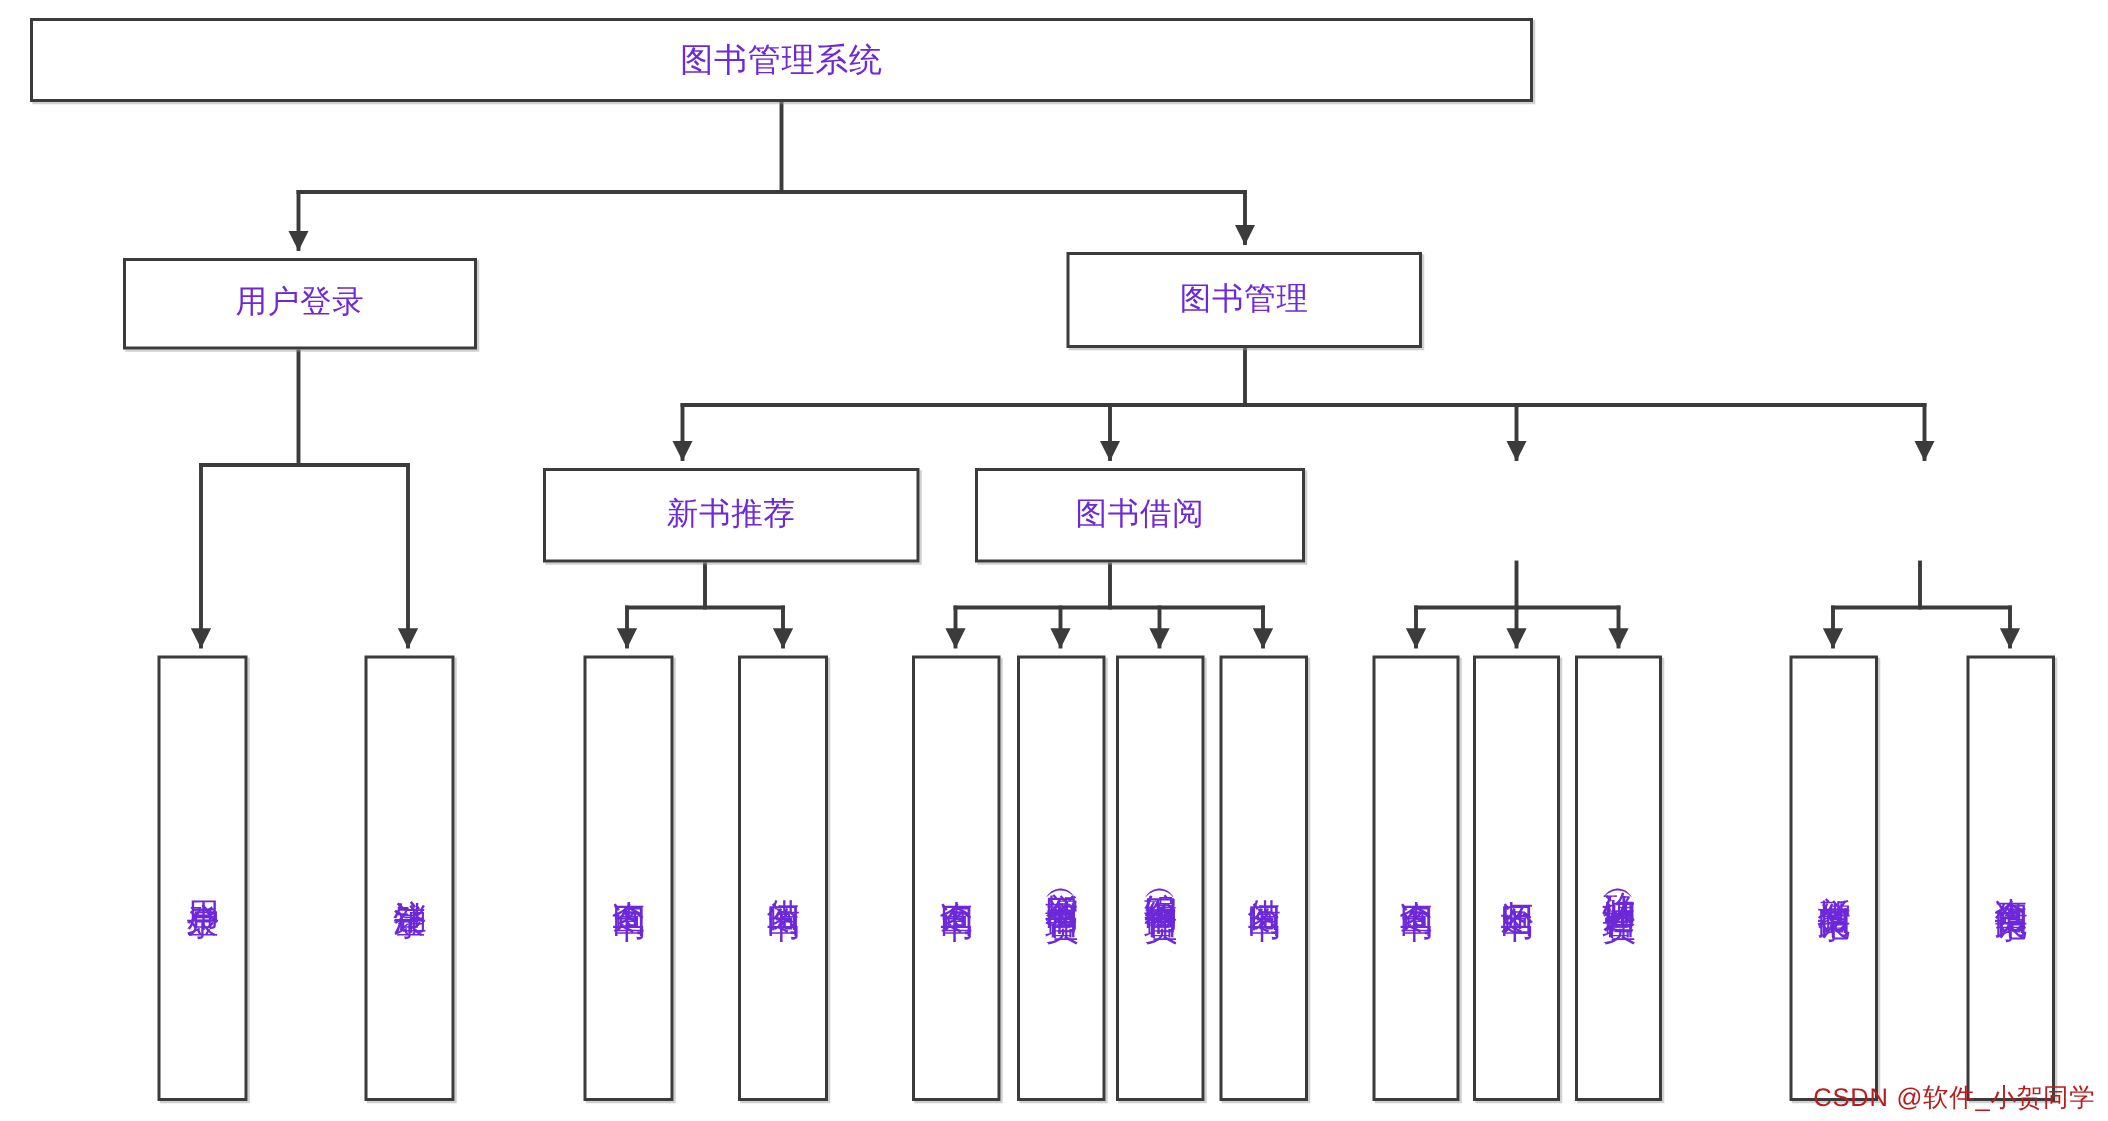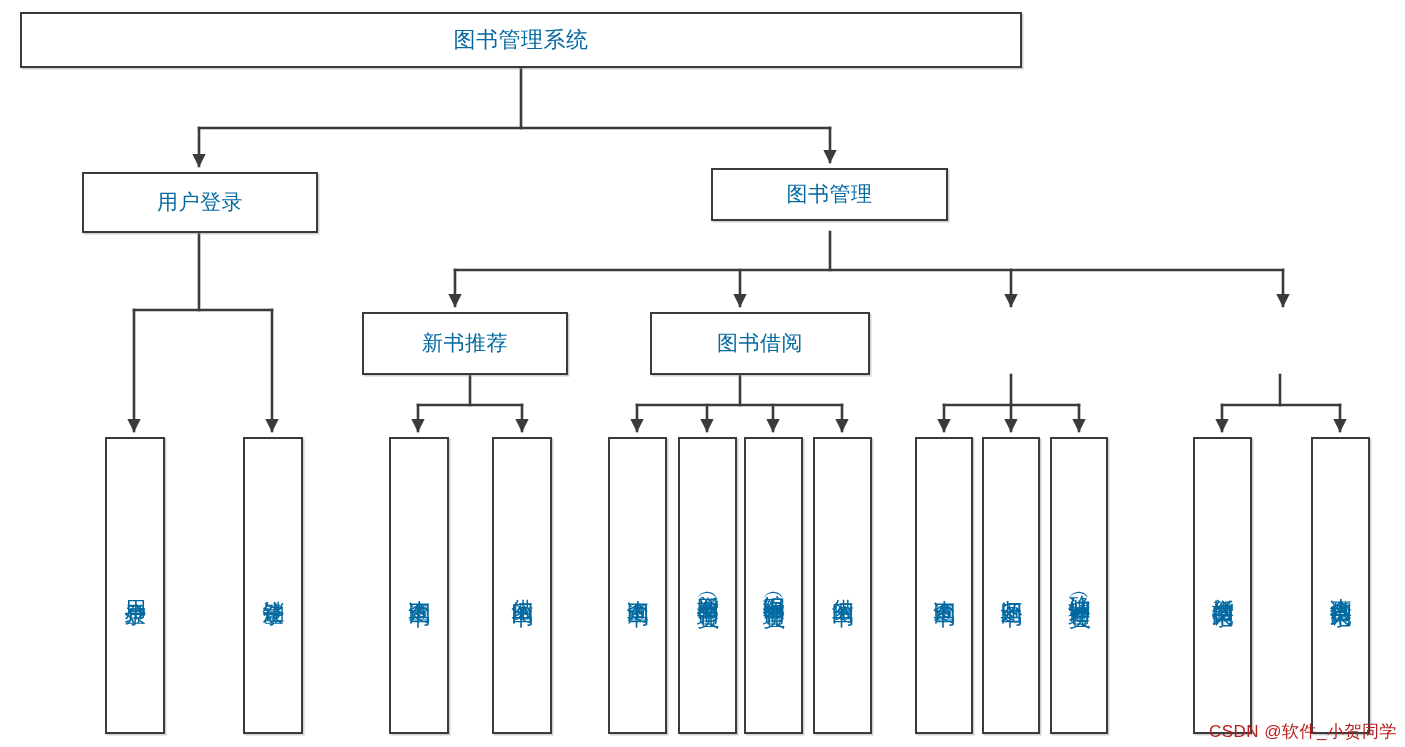--- a/index.html
+++ b/index.html
@@ -24,21 +24,21 @@
     top: 0;
     width: 1405px;
     height: 747px;
     pointer-events: none;
   }
   .node {
     position: absolute;
     box-sizing: border-box;
     border: 2.5px solid #3b3b3b;
     background: #ffffff;
-    color: #0369a1;
+    color: #6d28d9;
     display: flex;
     align-items: center;
     justify-content: center;
     text-align: center;
     box-shadow: 1.5px 1.5px 0 rgba(150,150,150,0.45);
   }
   .node .label {
     display: block;
     letter-spacing: 0.5px;
   }
@@ -133,25 +133,25 @@
     </g>
   </svg>
 
   <div class="node horiz root" style="left:20px; top:12px; width:1002px; height:56px;">
     <span class="label">图书管理系统</span>
   </div>
 
   <div class="node horiz" style="left:82px; top:172px; width:236px; height:61px;">
     <span class="label">用户登录</span>
   </div>
-  <div class="node horiz" style="left:711px; top:168px; width:237px; height:53px;">
+  <div class="node horiz" style="left:711px; top:168px; width:237px; height:64px;">
     <span class="label">图书管理</span>
   </div>
 
-  <div class="node horiz" style="left:362px; top:312px; width:206px; height:63px;">
+  <div class="node horiz" style="left:362px; top:312px; width:251px; height:63px;">
     <span class="label">新书推荐</span>
   </div>
   <div class="node horiz" style="left:650px; top:312px; width:220px; height:63px;">
     <span class="label">图书借阅</span>
   </div>
 
   <div class="node vert" style="left:105px; top:437px; width:60px; height:297px;">
     <span class="label">用户登录</span>
   </div>
   <div class="node vert" style="left:243px; top:437px; width:60px; height:297px;">

